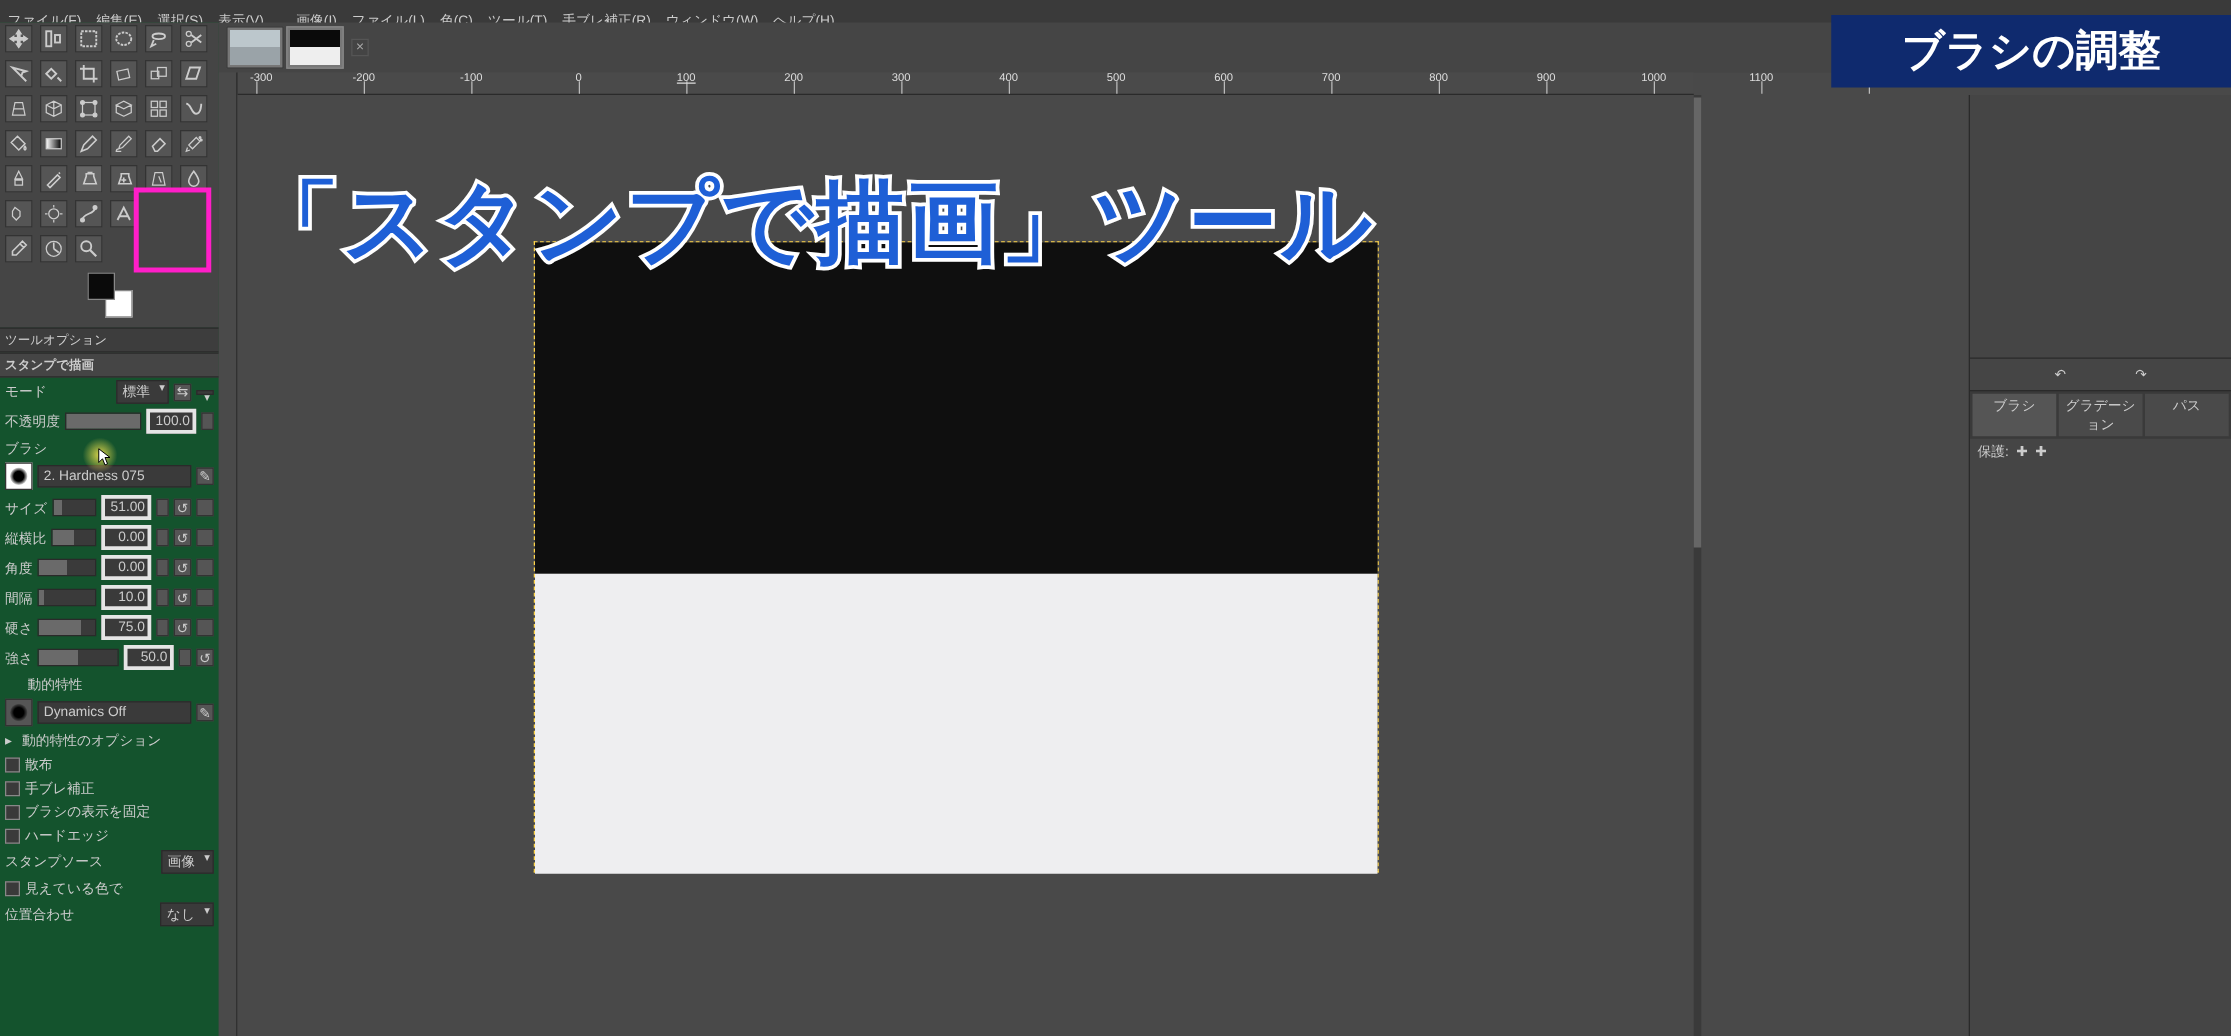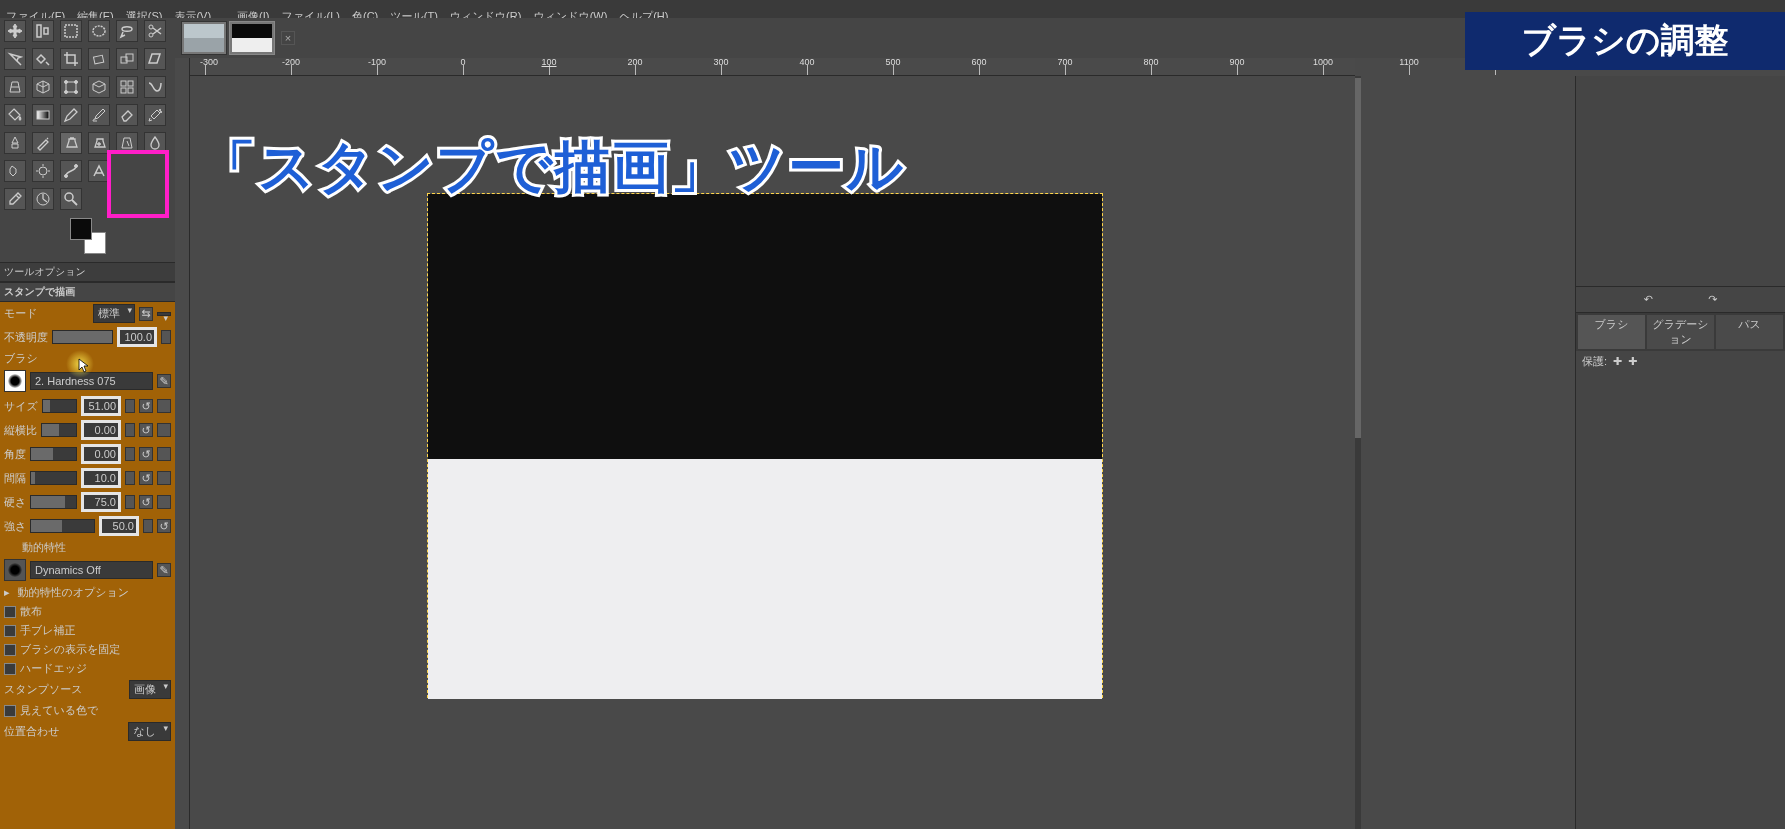--- a/index.html
+++ b/index.html
@@ -1,19 +1,19 @@
 <!DOCTYPE html>
 <html><head>
 <meta charset="utf-8">
 <style>
 *{margin:0;padding:0;box-sizing:border-box;font-family:sans-serif;font-size:11px;color:#ccc;}
 body{background:#494949;width:1785px;height:829px;overflow:hidden;position:relative;}
 .menubar{height:34px;background:#3a3a3a;display:flex;align-items:center;gap:12px;padding:0 6px;border-bottom:1px solid #2a2a2a;}
 .menubar span{cursor:pointer;}
-.left-col{position:absolute;left:0;top:18px;width:175px;height:811px;background:#a16207;}
+.left-col{position:absolute;left:0;top:18px;width:175px;height:811px;background:#14532d;}
 .toolbox{padding:2px;background:#454545;}
 .tool-row{display:flex;gap:6px;margin-bottom:6px;padding-left:2px;}
 .tool{width:22px;height:22px;background:#555;border:1px solid #333;display:flex;align-items:center;justify-content:center;cursor:pointer;}
 .tool svg{width:16px;height:16px;fill:#ccc;stroke:#ccc;}
 .highlight-box{position:absolute;border:4px solid #ff1ec8;pointer-events:none;}
 .fgbg{position:relative;width:40px;height:40px;margin:4px auto;}
 .fgbg .fg{position:absolute;left:2px;top:2px;width:22px;height:22px;background:#0a0a0a;border:1px solid #888;}
 .fgbg .bg{position:absolute;right:2px;bottom:2px;width:22px;height:22px;background:#fff;border:1px solid #888;}
 .section-hdr{background:#3d3d3d;padding:2px 4px;font-size:10px;border-top:1px solid #2a2a2a;border-bottom:1px solid #2a2a2a;}
 .opt-row{display:flex;align-items:center;padding:2px 4px;font-size:10px;gap:4px;}
@@ -36,21 +36,21 @@
 .tab-close{width:14px;height:14px;border:1px solid #555;background:#444;color:#aaa;display:flex;align-items:center;justify-content:center;margin-left:4px;}
 .ruler-h{position:absolute;left:190px;top:58px;right:430px;height:18px;background:#4a4a4a;border-bottom:1px solid #2a2a2a;}
 .ruler-h .ticks{position:relative;height:100%;}
 .tick-major{position:absolute;bottom:0;height:10px;border-left:1px solid #bbb;}
 .tick-label{position:absolute;bottom:8px;font-size:9px;color:#ddd;transform:translateX(-50%);}
 .ruler-v{position:absolute;left:175px;top:58px;width:15px;bottom:0;background:#4a4a4a;border-right:1px solid #2a2a2a;}
 .canvas-area{position:absolute;left:190px;top:76px;right:430px;bottom:0;background:#494949;}
 .canvas-sel{position:absolute;left:237px;top:117px;width:676px;height:505px;border:1px dashed #ffd54a;}
 .canvas-img{position:absolute;left:0;top:0;width:100%;height:265px;background:#0f0f0f;}
 .canvas-img2{position:absolute;left:0;top:265px;width:100%;height:240px;background:#eeeef0;}
-.overlay-title{position:absolute;left:200px;top:130px;font-size:56px;font-weight:900;color:#1e5fd6;-webkit-text-stroke:6px #fff;paint-order:stroke fill;letter-spacing:2px;white-space:nowrap;font-family:"Hiragino Sans","Yu Gothic",sans-serif;}
+.overlay-title{position:absolute;left:200px;top:130px;font-size:72px;font-weight:900;color:#1e5fd6;-webkit-text-stroke:6px #fff;paint-order:stroke fill;letter-spacing:2px;white-space:nowrap;font-family:"Hiragino Sans","Yu Gothic",sans-serif;}
 .right-banner{position:absolute;right:0;top:12px;width:320px;height:58px;background:#0f2a6e;display:flex;align-items:center;justify-content:center;}
 .right-banner span{font-size:34px;font-weight:900;color:#fff;font-family:"Hiragino Sans","Yu Gothic",sans-serif;}
 .right-panel{position:absolute;right:0;top:76px;width:210px;bottom:0;background:#454545;border-left:1px solid #2a2a2a;}
 .hist-item{display:flex;align-items:center;gap:8px;padding:4px 8px;}
 .hist-thumb{width:30px;height:22px;background:linear-gradient(#0a0a0a 0 50%,#eee 50%);border:1px solid #333;}
 .hist-thumb.blank{background:#0a0a0a;}
 .nav-arrows{display:flex;justify-content:space-around;padding:6px 40px;border-top:1px solid #2a2a2a;}
 .tabs-row{display:flex;gap:2px;background:#3a3a3a;padding:2px;border-top:1px solid #2a2a2a;}
 .tab-btn{flex:1;padding:2px 4px;background:#4a4a4a;text-align:center;font-size:10px;cursor:pointer;}
 .tab-btn.active{background:#555;}
@@ -65,21 +65,21 @@
 
 <div class="menubar">
   <span>ファイル(F)</span>
   <span>編集(E)</span>
   <span>選択(S)</span>
   <span>表示(V)</span>
   <span style="margin-left:14px">画像(I)</span>
   <span>ファイル(L)</span>
   <span>色(C)</span>
   <span>ツール(T)</span>
-  <span>ウィンドウ(R)</span>
+  <span>手ブレ補正(R)</span>
   <span>ウィンドウ(W)</span>
   <span>ヘルプ(H)</span>
 </div>
 
 <div class="left-col">
   <div class="toolbox">
     <div class="tool-row">
       <div class="tool">
           <svg viewBox="0 0 16 16">
             <path d="M8 1l2 3H9v3h3V6l3 2-3 2V9H9v3h1l-2 3-2-3h1V9H4v1L1 8l3-2v1h3V4H6z"></path>

